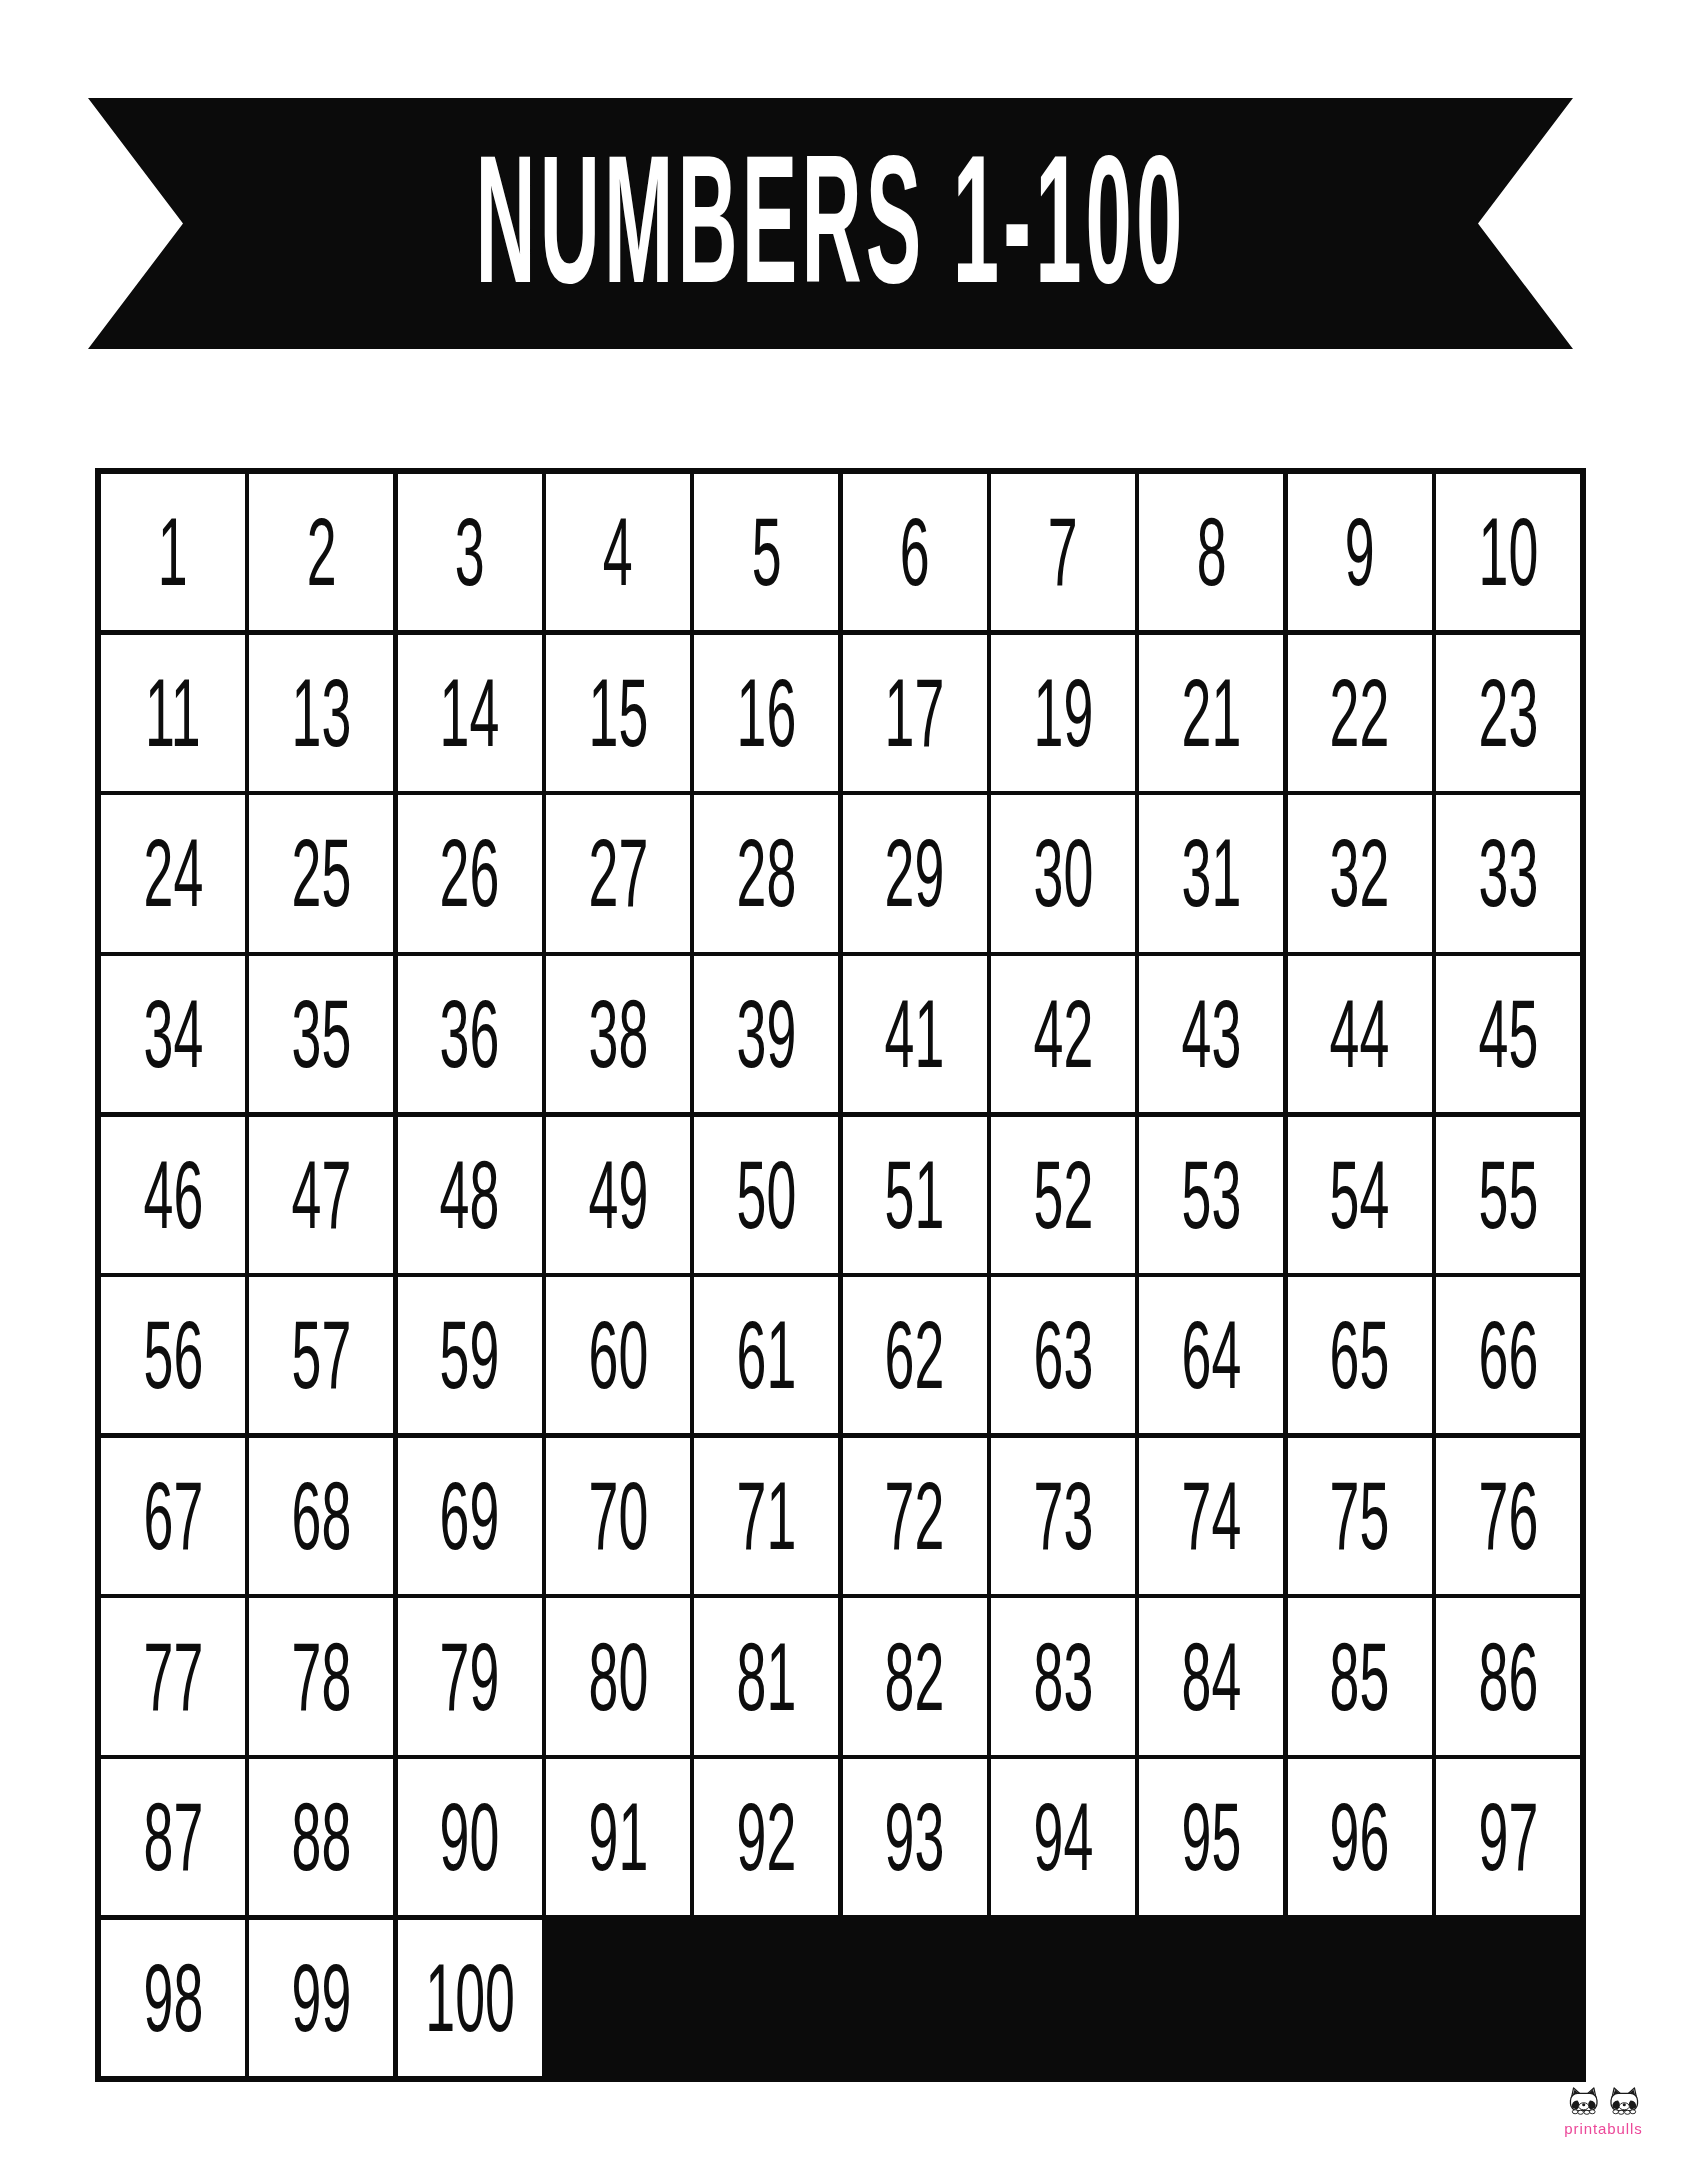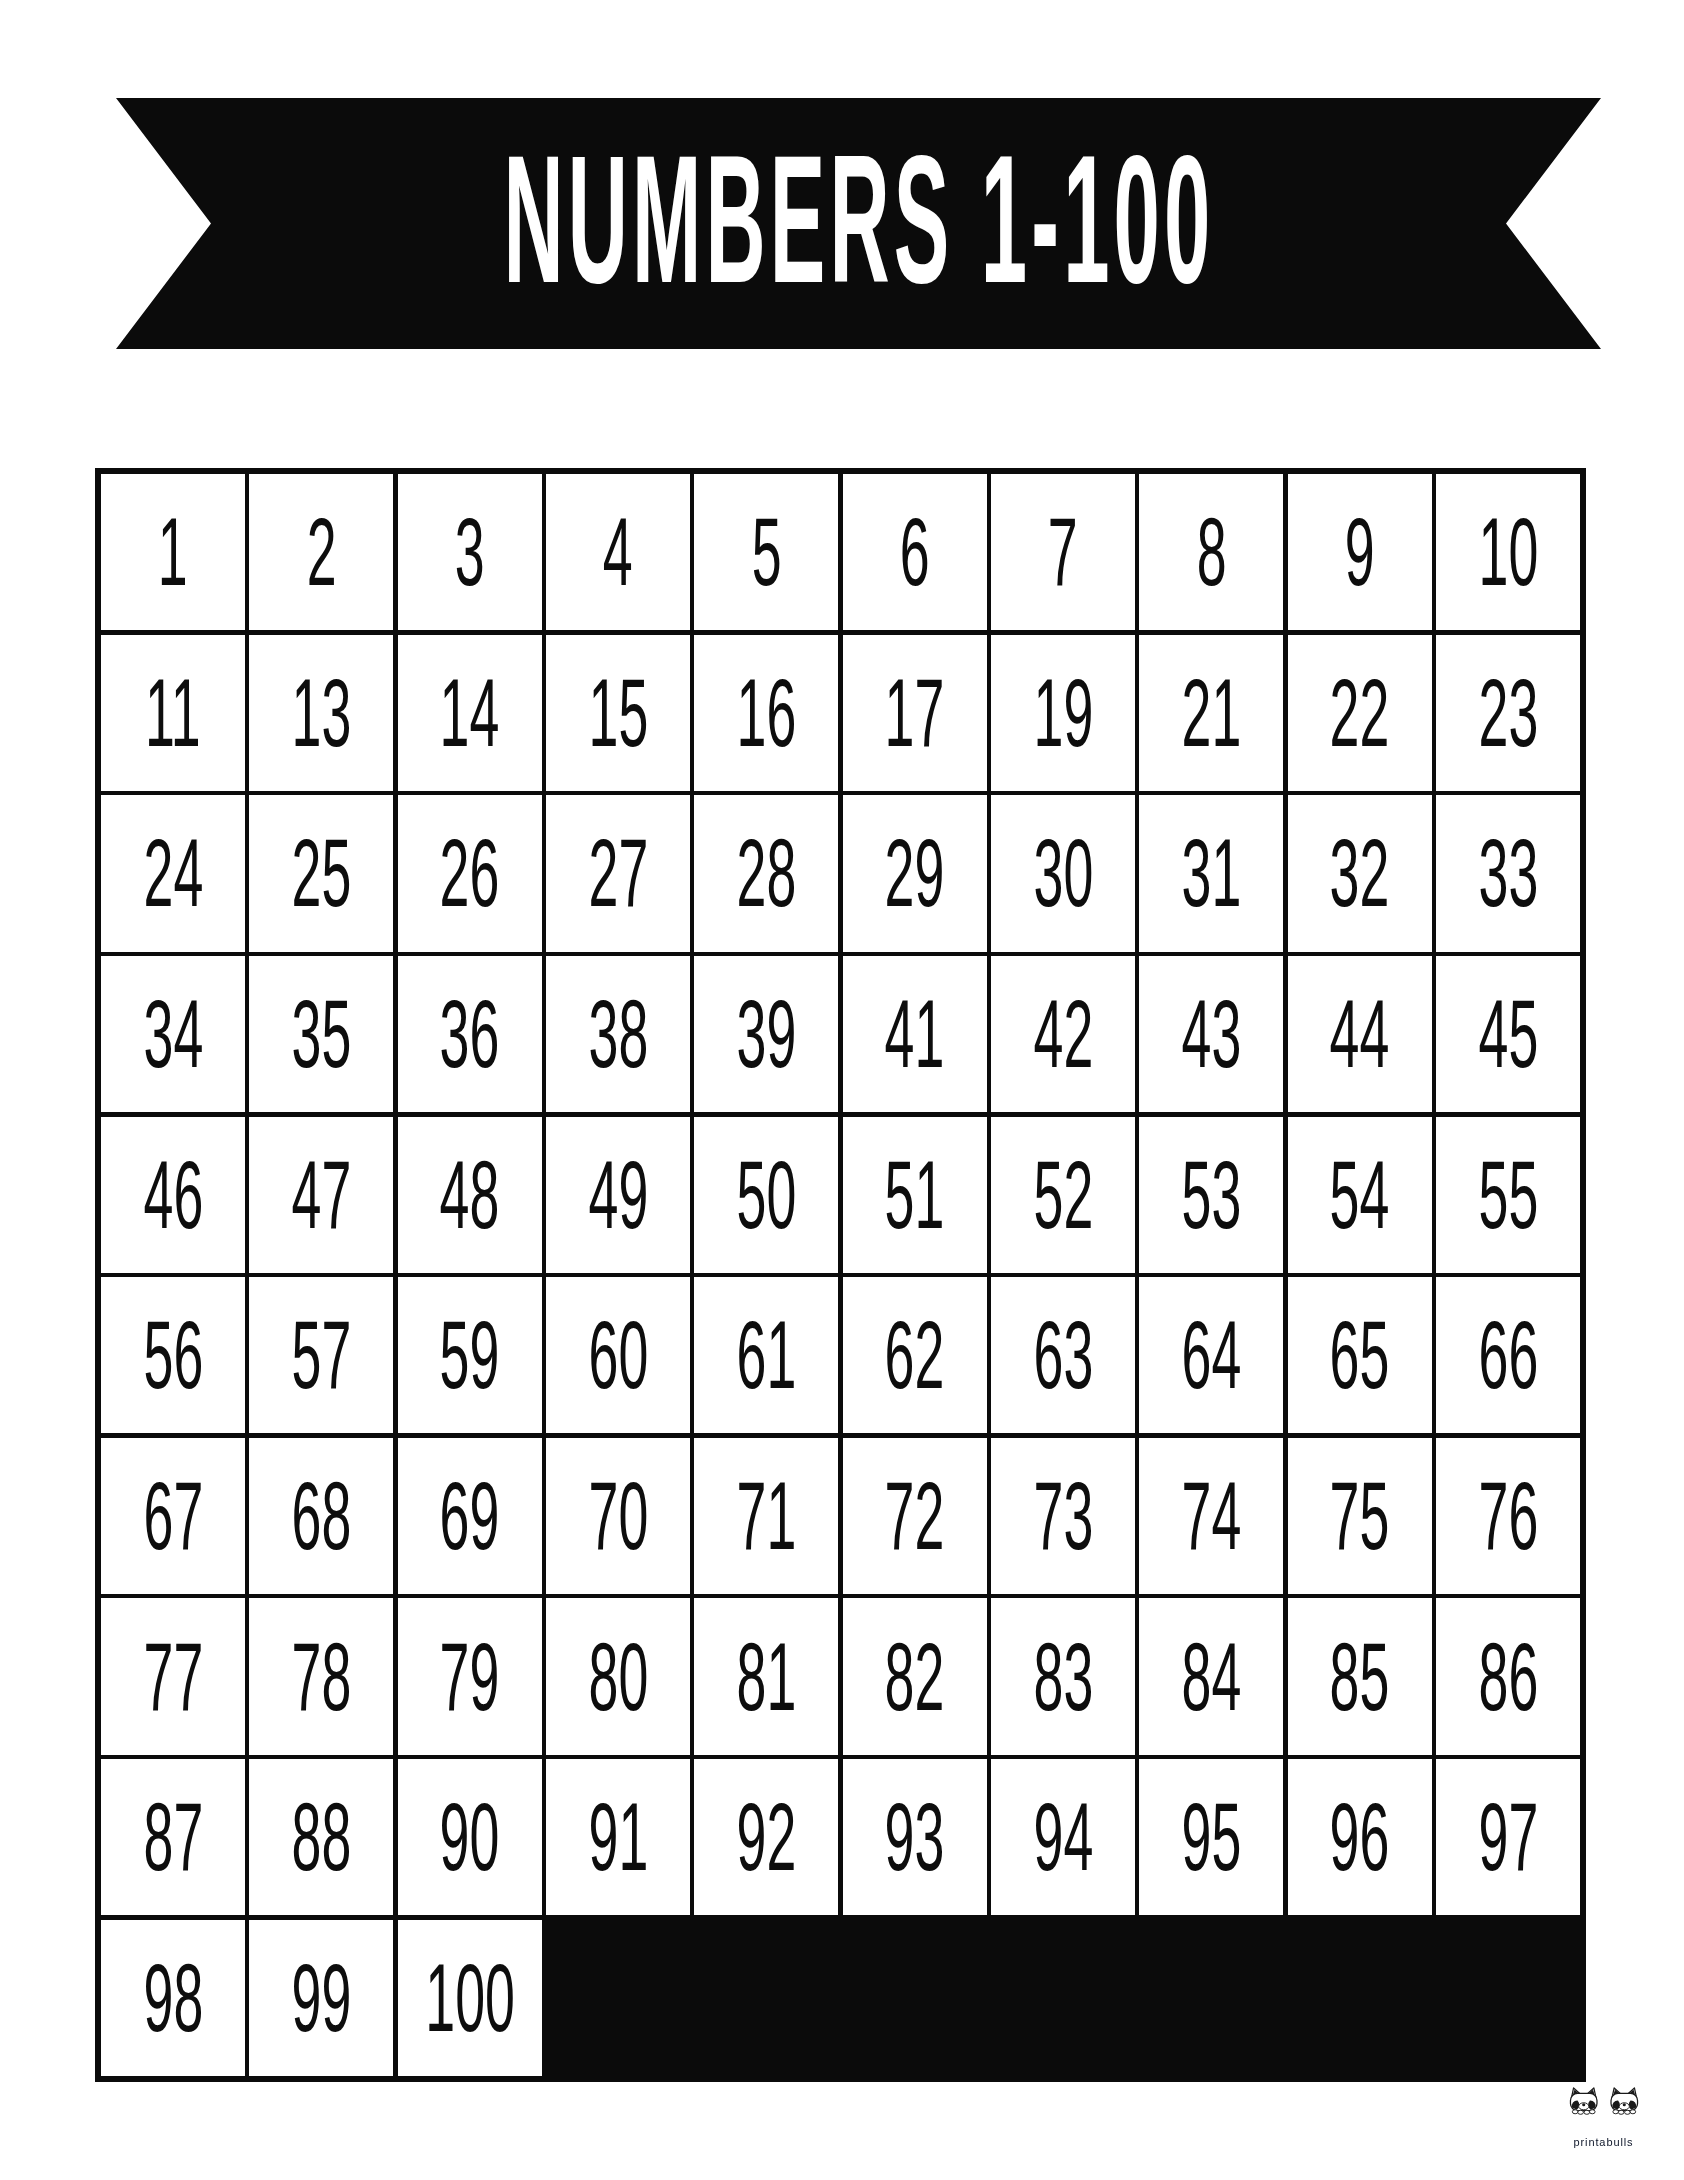--- a/index.html
+++ b/index.html
@@ -12,21 +12,21 @@
     position: relative;
     width: 1685px;
     height: 2181px;
     background: #ffffff;
     overflow: hidden;
   }
 
   
   .banner {
     position: absolute;
-    left: 116px;
+    left: 88px;
     top: 98px;
     width: 1485px;
     height: 251px;
     background: #0b0b0b;
     clip-path: polygon(0 0, 100% 0, calc(100% - 95px) 50%, 100% 100%, 0 100%, 95px 50%);
     display: flex;
     align-items: center;
     justify-content: center;
   }
   .banner-title {
@@ -84,24 +84,24 @@
     text-align: center;
   }
   .brand svg {
     display: block;
     margin: 0 auto;
     width: 78px;
     height: 32px;
   }
   .brand-name {
     display: block;
-    margin-top: 19px;
-    font-size: 11px;
+    margin-top: 3px;
+    font-size: 15px;
     letter-spacing: 0.9px;
-    color: #0f172a;
+    color: #ec4899;
     line-height: 1;
   }
 </style>
 </head>
 <body>
 
 <div class="page">
 
   <div class="banner">
     <span class="banner-title">NUMBERS 1-100</span>

